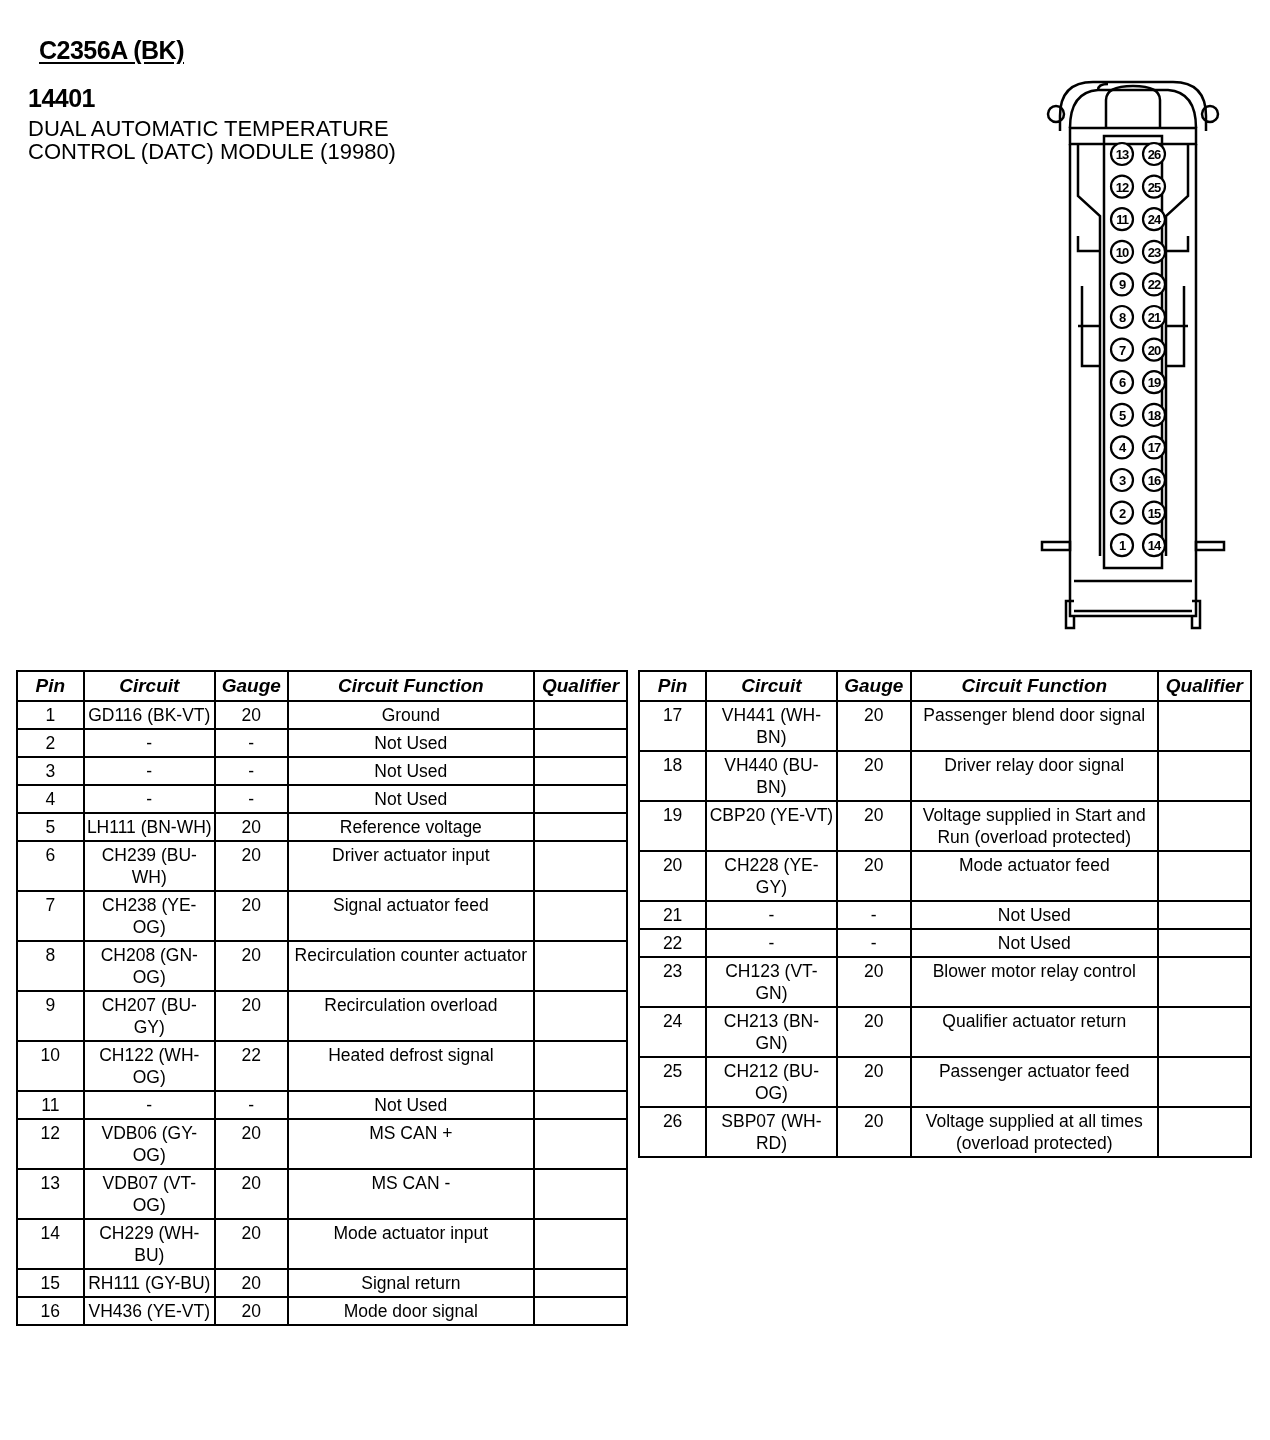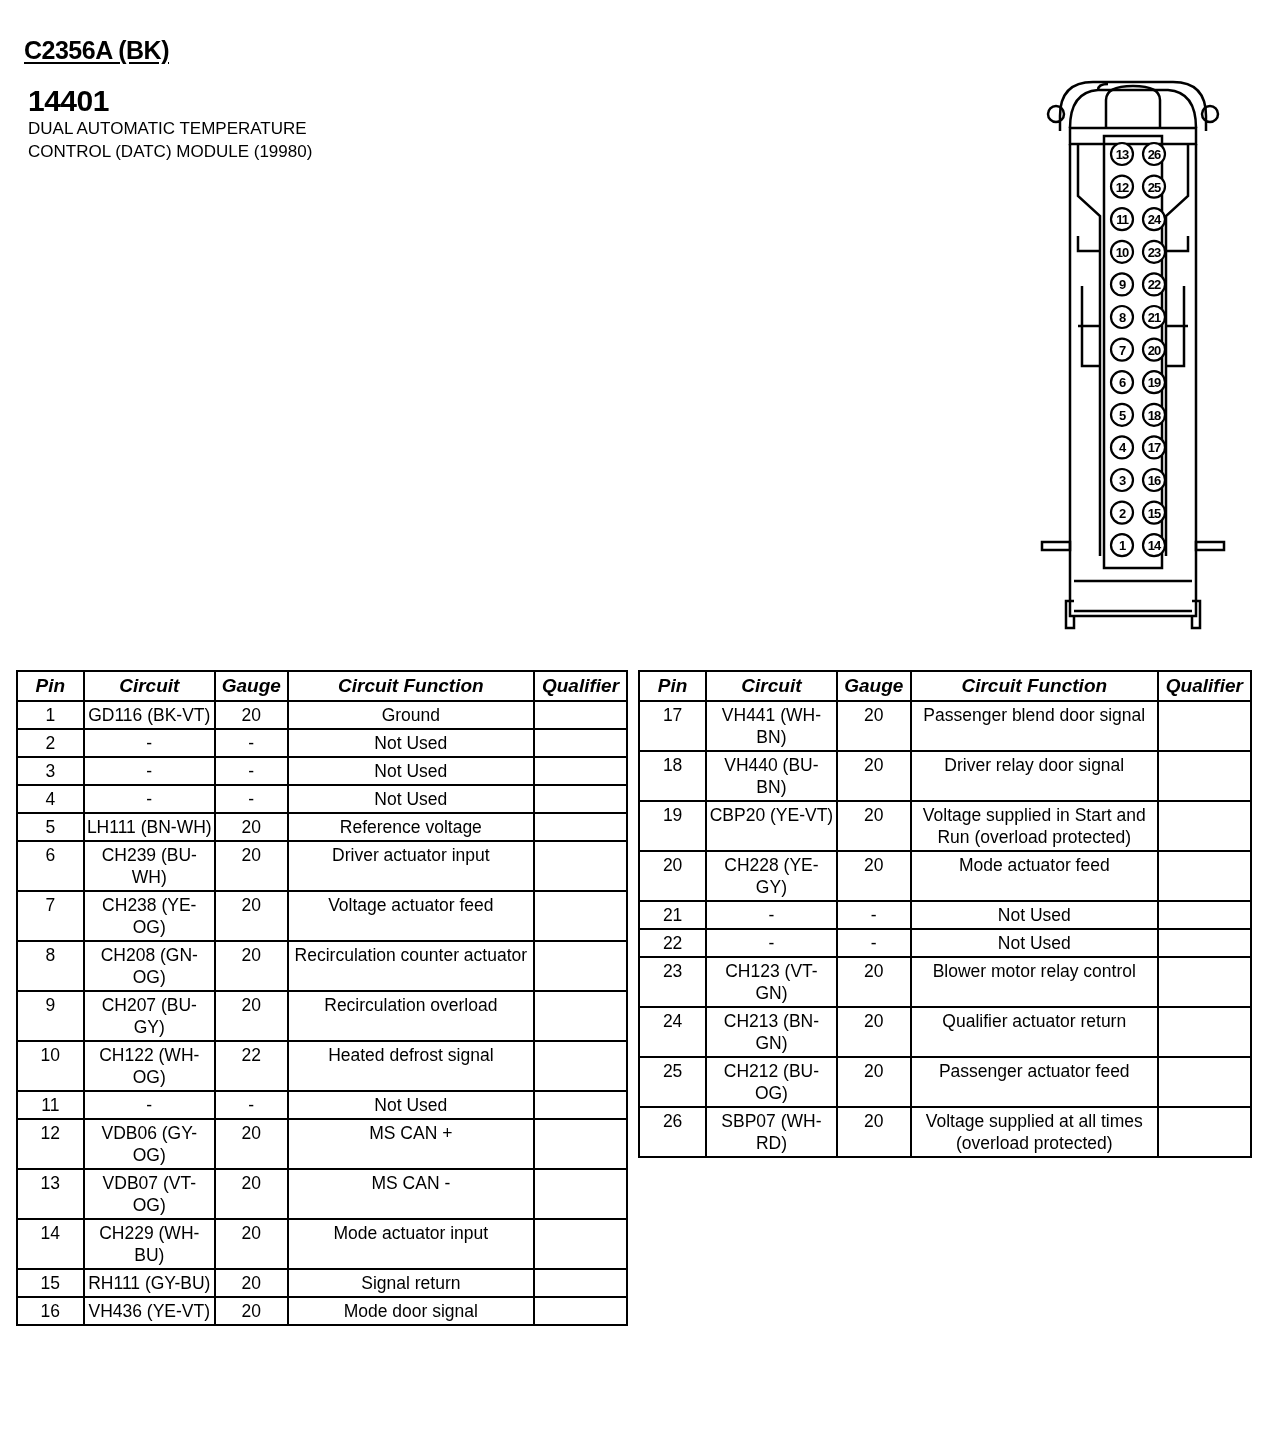--- a/index.html
+++ b/index.html
@@ -1,21 +1,21 @@
 <!DOCTYPE html>
 <html><head>
 <meta charset="utf-8">
 <style>
   html, body { margin: 0; padding: 0; background: #ffffff; }
   body { width: 1270px; height: 1440px; position: relative; overflow: hidden;
          font-family: "Liberation Sans", sans-serif; color: #000; }
-  .connector-id { position: absolute; left: 24px; top: 36px; font-size: 25px; font-weight: bold;
+  .connector-id { position: absolute; left: 39px; top: 36px; font-size: 25px; font-weight: bold;
                   text-decoration: underline; text-underline-offset: 3px; letter-spacing: -0.5px; }
-  .module-no { position: absolute; left: 28px; top: 84px; font-size: 30px; font-weight: bold; letter-spacing: -0.5px; }
-  .module-desc { position: absolute; left: 28px; top: 117px; font-size: 17px; line-height: 23px; }
+  .module-no { position: absolute; left: 28px; top: 84px; font-size: 25px; font-weight: bold; letter-spacing: -0.5px; }
+  .module-desc { position: absolute; left: 28px; top: 117px; font-size: 22px; line-height: 23px; }
   .diagram { position: absolute; left: 1038px; top: 76px; width: 190px; height: 560px; }
   table.pins { position: absolute; border-collapse: collapse; font-size: 17.5px; line-height: 22px; }
   table.pins th, table.pins td { border: 2px solid #000; padding: 0 2px; vertical-align: top; }
   table.pins th { font-weight: bold; font-size: 19px; text-align: center; height: 28px; vertical-align: middle; padding: 0 1px; font-style: italic; }
   table.pins td.c-pin, table.pins td.c-circuit, table.pins td.c-gauge { text-align: center; }
   table.pins td.c-func { text-align: center; }
   table.pins td { padding-top: 2px; padding-bottom: 2px; }
   #table-left { left: 16px; top: 670px; width: 612px; }
   #table-right { left: 638px; top: 670px; width: 614px; }
   col.w-pin { width: 66px; } col.w-circ { width: 130px; } col.w-gauge { width: 72px; }
@@ -233,21 +233,21 @@
         <td class="c-pin">6</td>
         <td class="c-circuit">CH239 (BU-WH)</td>
         <td class="c-gauge">20</td>
         <td class="c-func">Driver actuator input</td>
         <td class="c-qual"></td>
       </tr>
       <tr>
         <td class="c-pin">7</td>
         <td class="c-circuit">CH238 (YE-OG)</td>
         <td class="c-gauge">20</td>
-        <td class="c-func">Voltage actuator feed</td>
+        <td class="c-func">Signal actuator feed</td>
         <td class="c-qual"></td>
       </tr>
       <tr>
         <td class="c-pin">8</td>
         <td class="c-circuit">CH208 (GN-OG)</td>
         <td class="c-gauge">20</td>
         <td class="c-func">Recirculation counter actuator</td>
         <td class="c-qual"></td>
       </tr>
       <tr>

